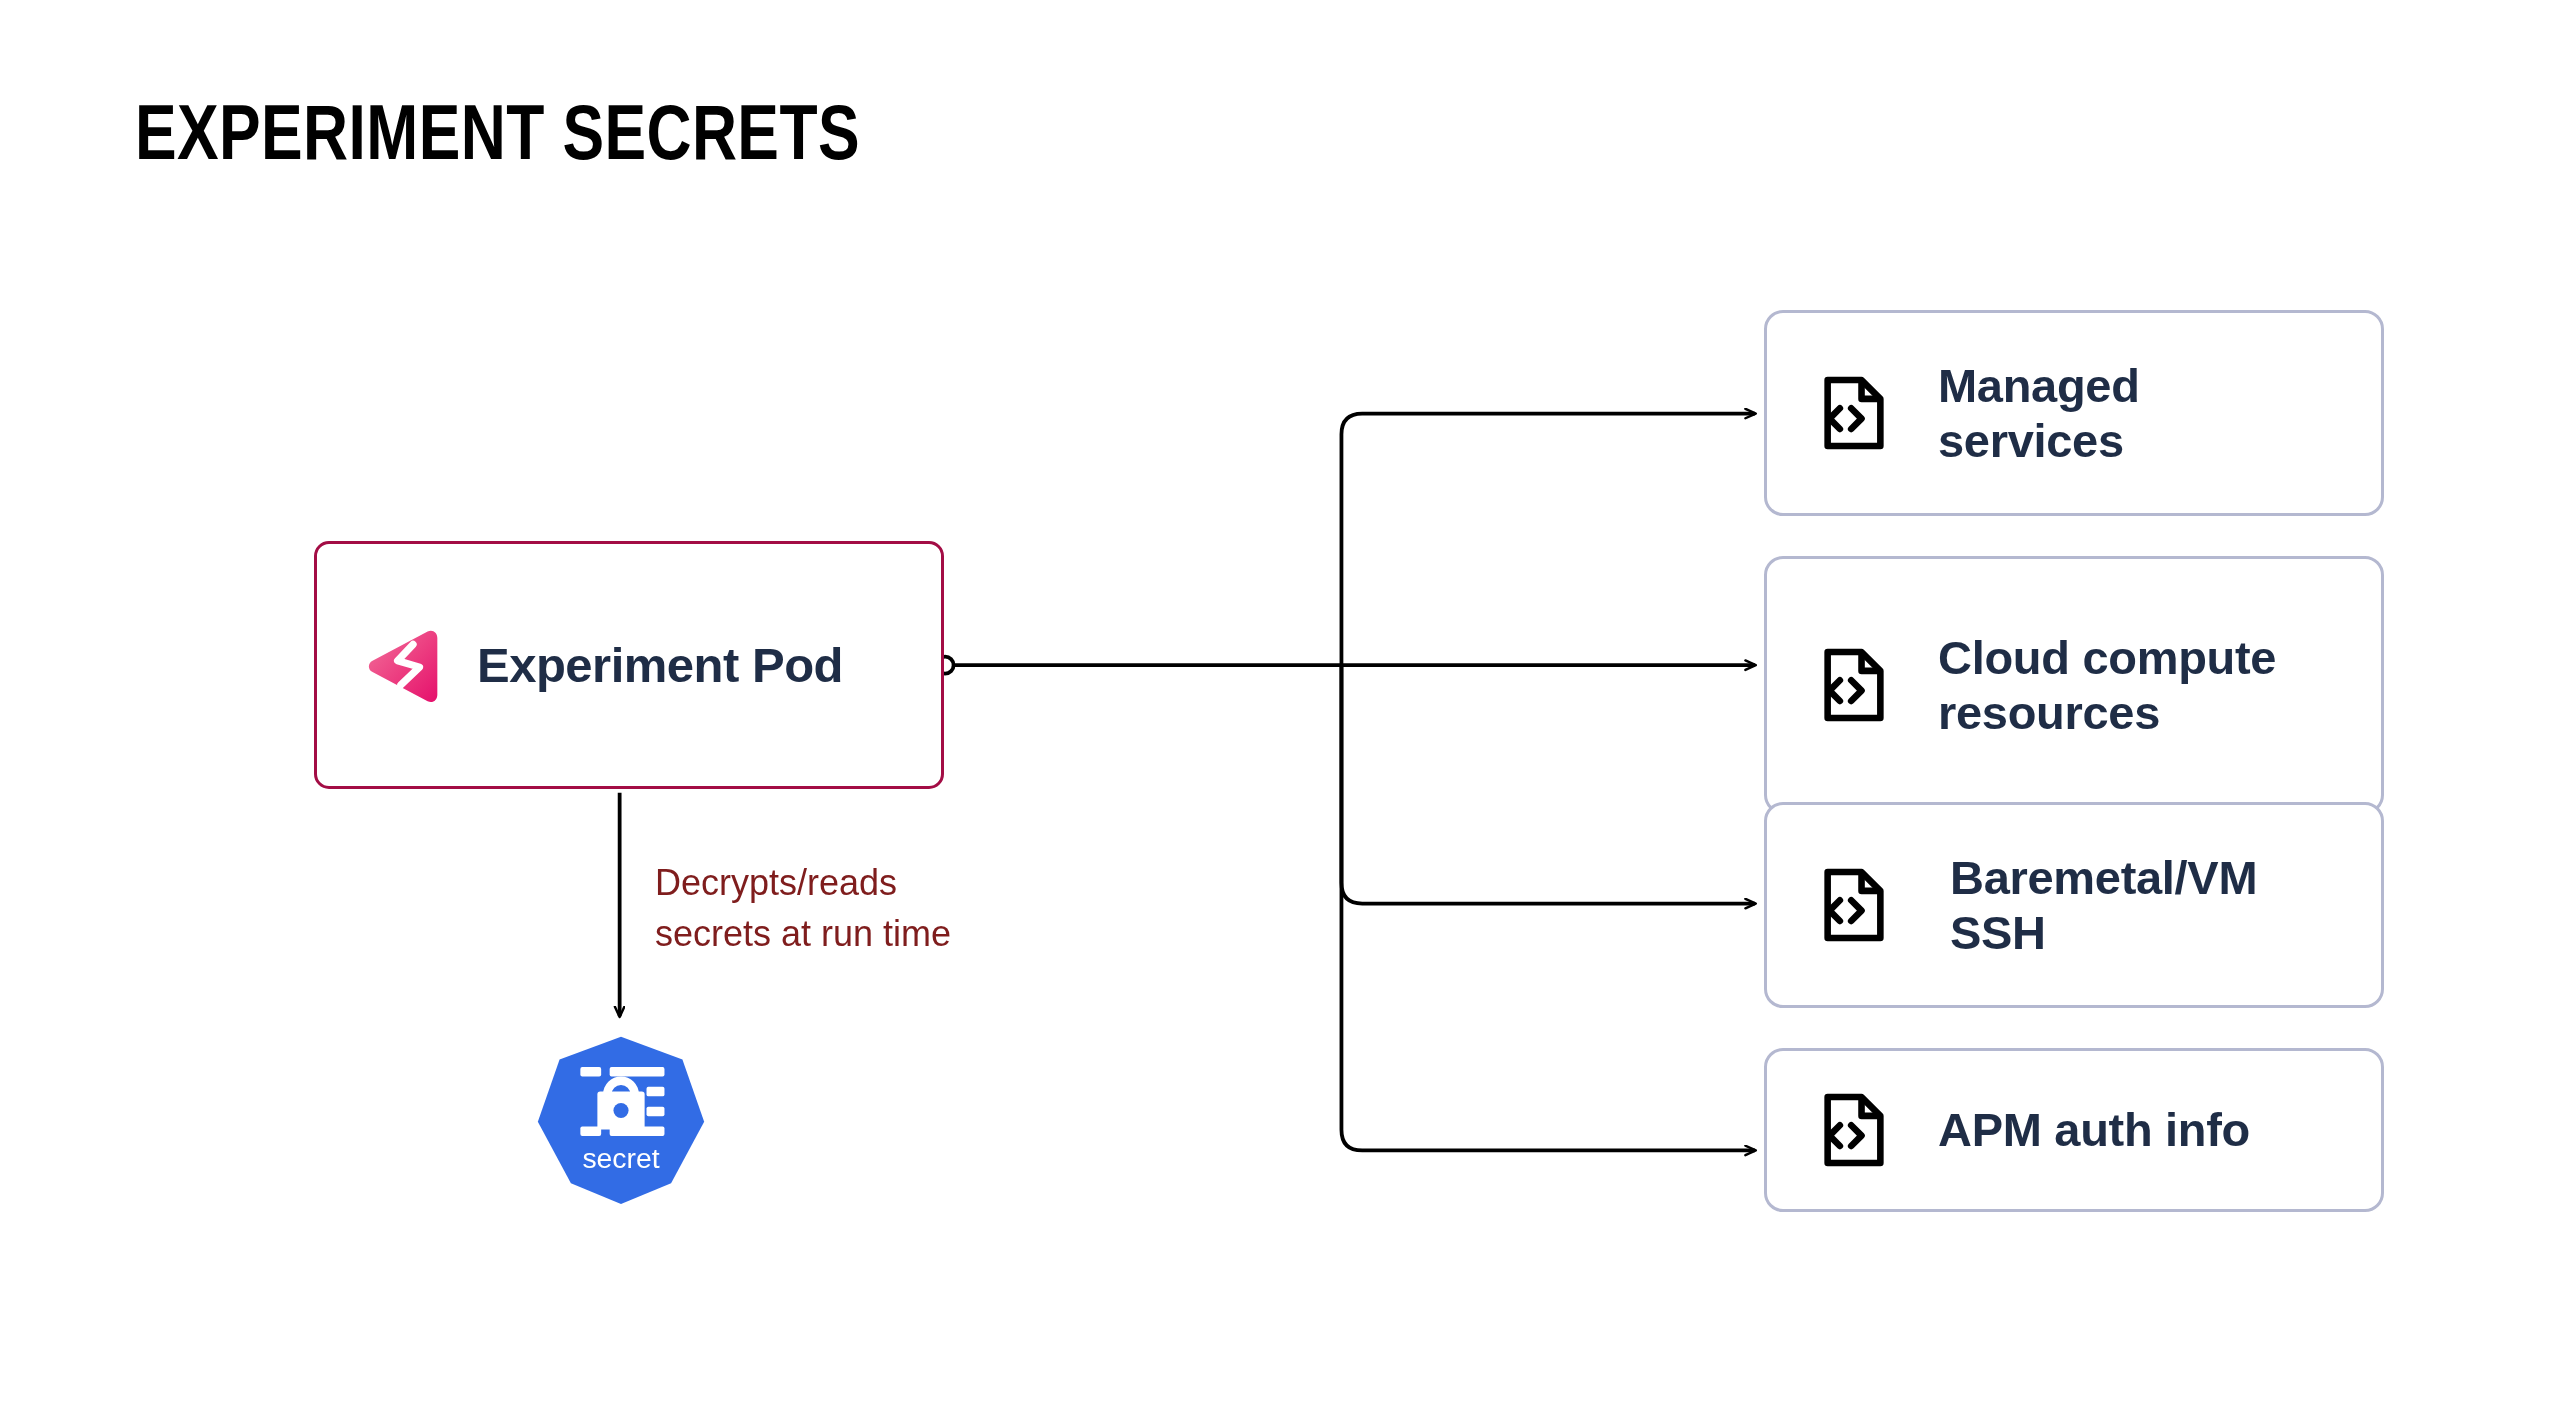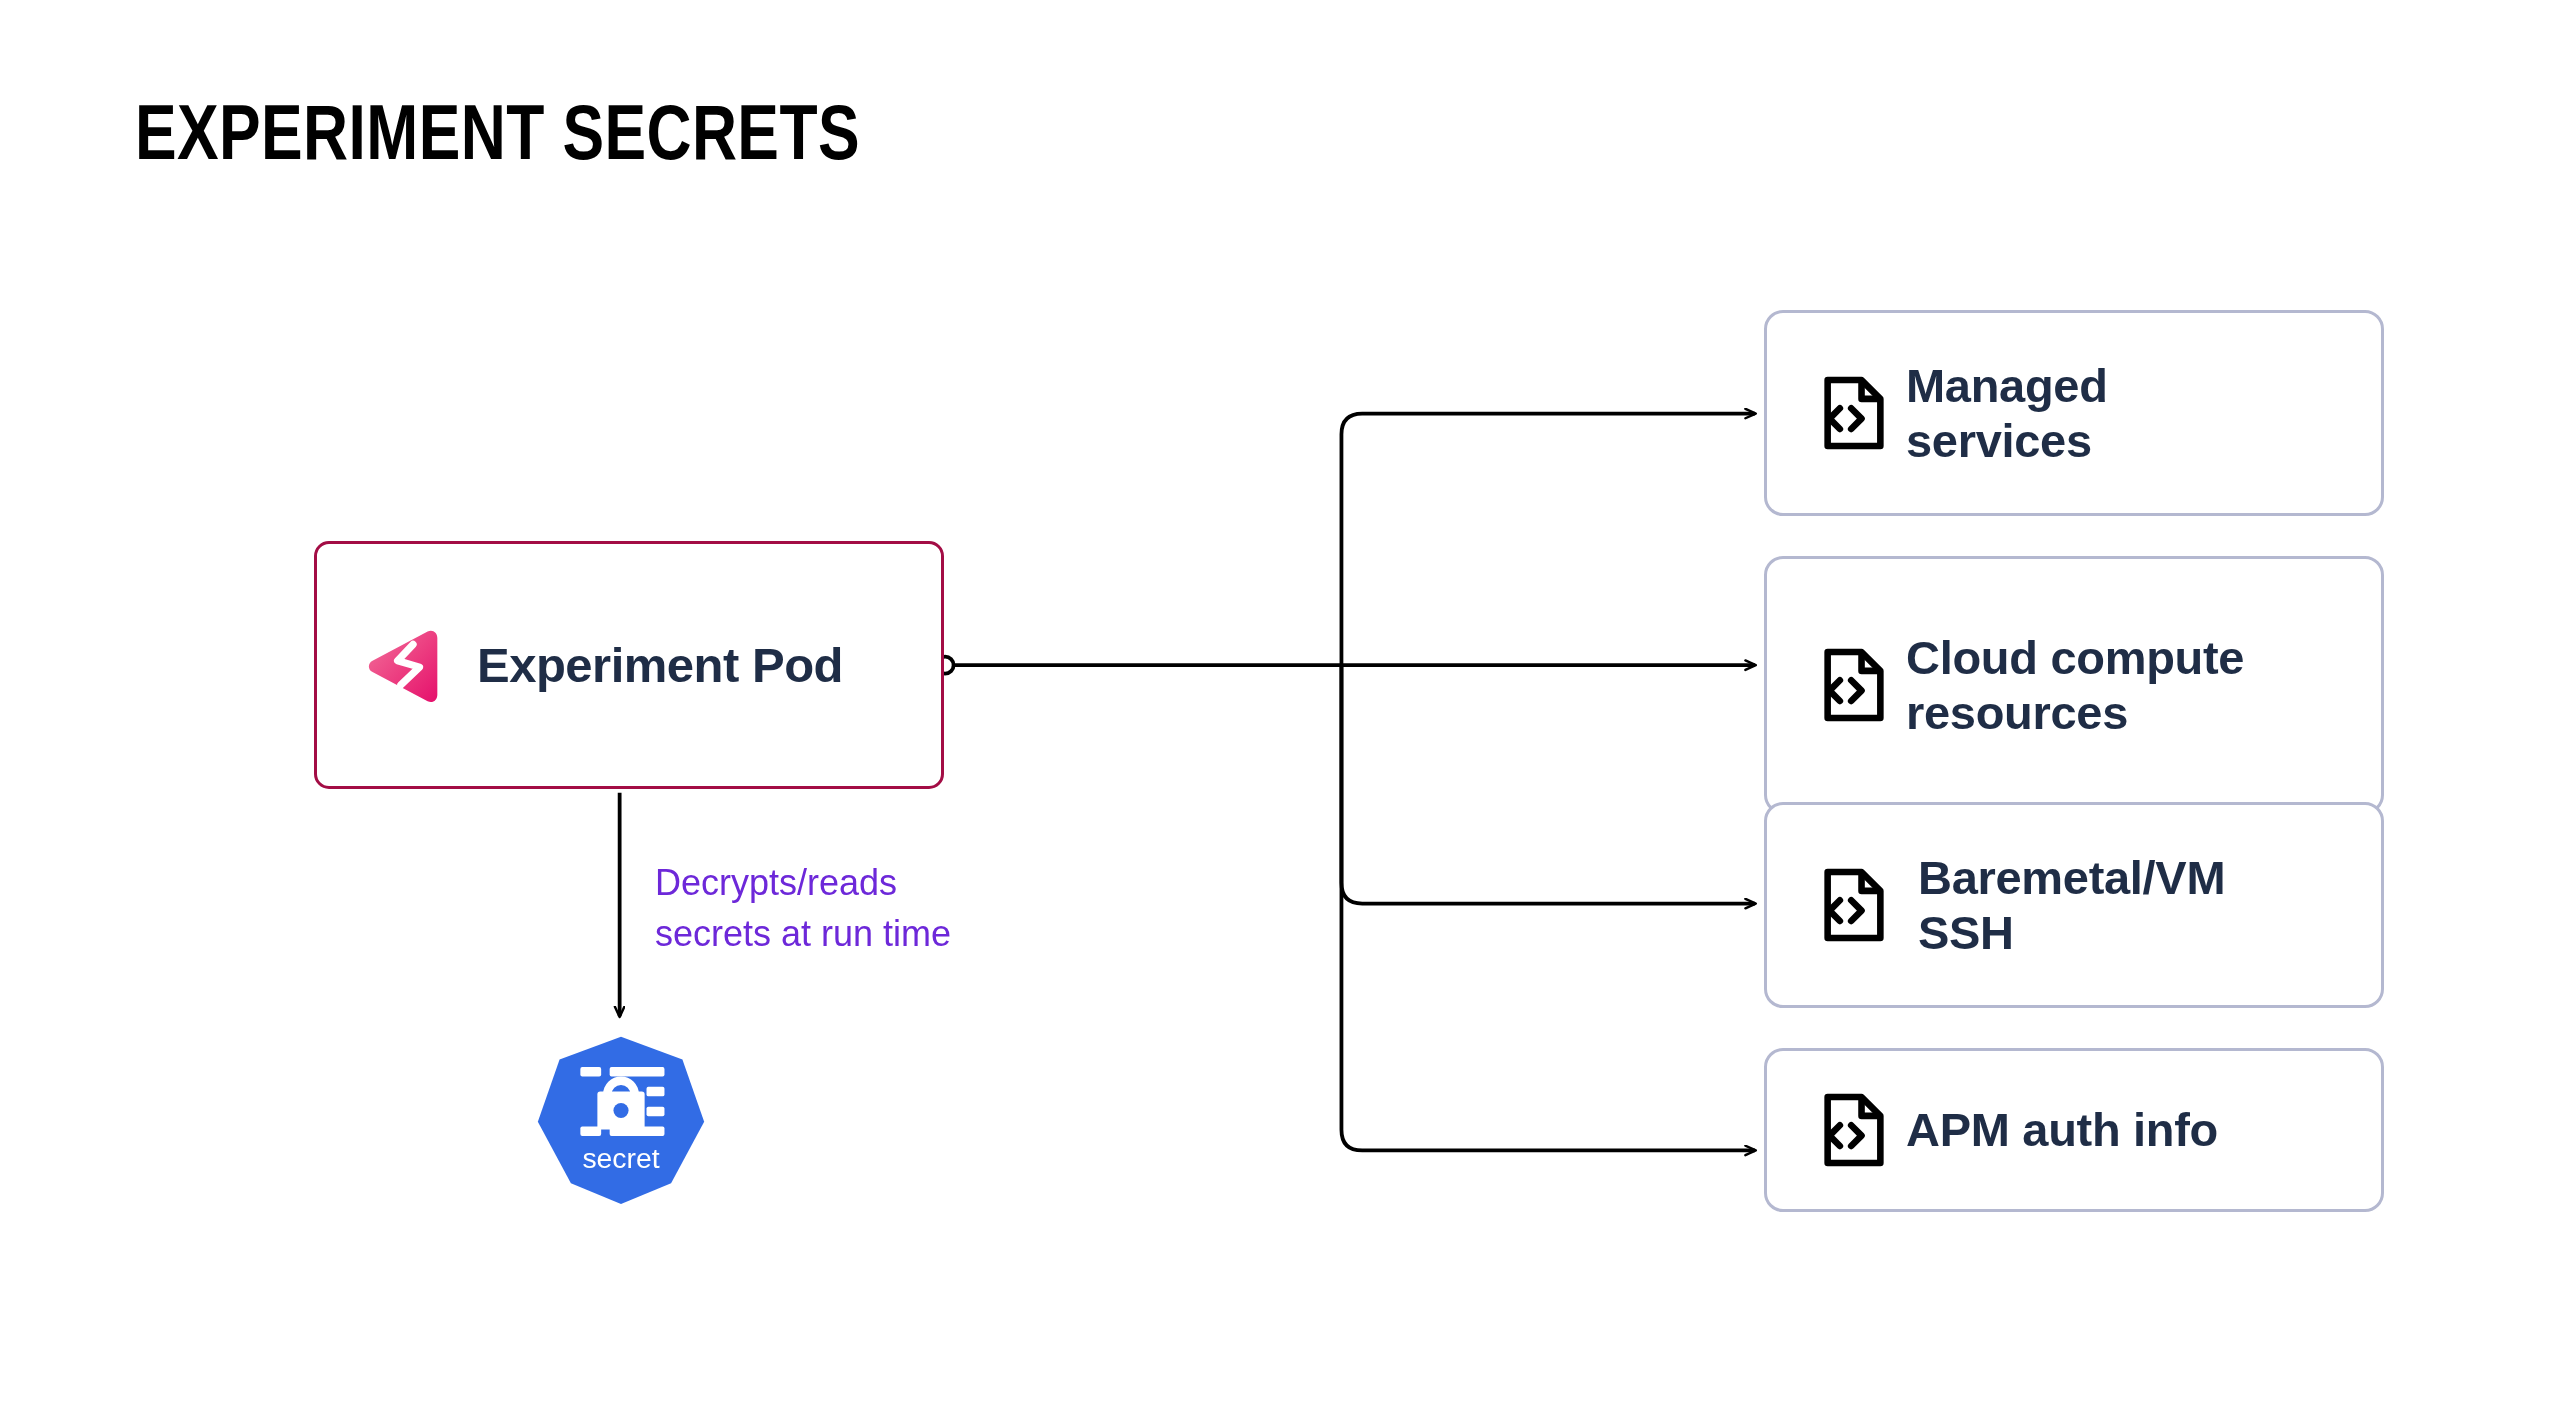--- a/index.html
+++ b/index.html
@@ -75,21 +75,21 @@
     letter-spacing: -0.5px;
   }
 
   
   #annotation {
     position: absolute;
     left: 655px;
     top: 857px;
     font-size: 36px;
     line-height: 1.42;
-    color: #6d28d9;
+    color: #7f1d1d;
     white-space: pre-line;
   }
 
   
   #secret-node {
     position: absolute;
     left: 533px;
     top: 1033px;
     width: 176px;
     height: 189px;
@@ -109,21 +109,21 @@
     align-items: center;
     padding-left: 55px;
   }
   .card-icon {
     width: 64px;
     height: 78px;
     flex: 0 0 auto;
     display: block;
   }
   .card-label {
-    margin-left: 20px;
+    margin-left: 52px;
     font-size: 47px;
     font-weight: bold;
     line-height: 1.18;
     color: #1f2d46;
     white-space: pre-line;
     letter-spacing: -0.3px;
   }
 
   #card-0 { top: 310px;  height: 206px; }
   #card-1 { top: 556px;  height: 258px; }

